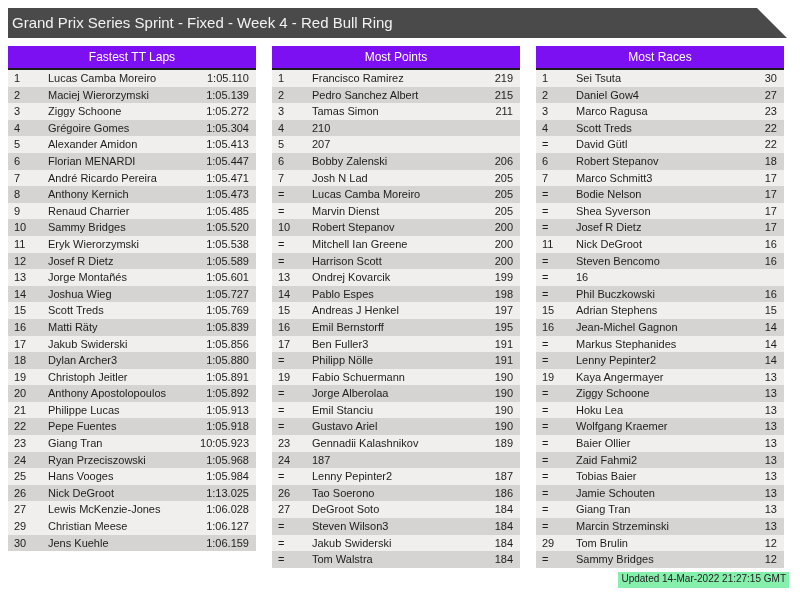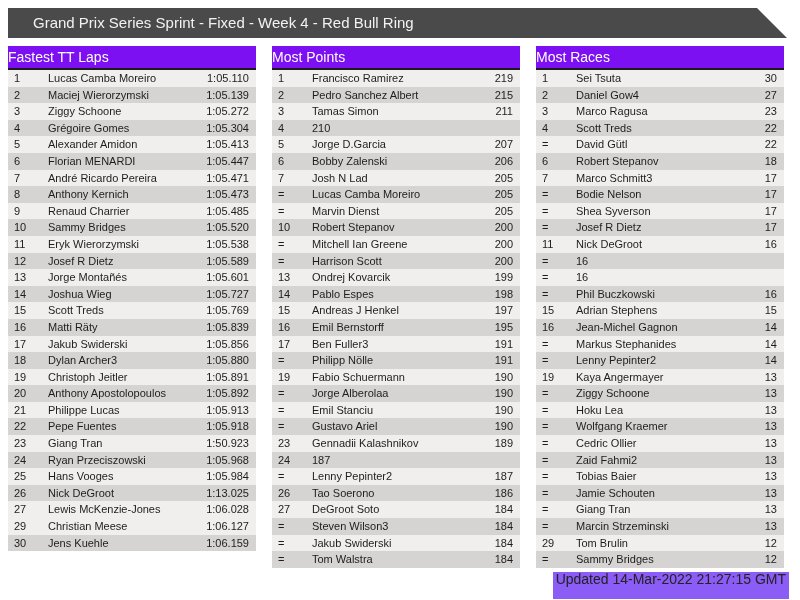--- a/index.html
+++ b/index.html
@@ -7,46 +7,46 @@
     width:800px;height:600px;position:relative;overflow:hidden;
     background:#ffffff;
     font-family:"Liberation Sans", sans-serif;
     -webkit-font-smoothing:antialiased;
   }
   .title-bar{
     position:absolute;left:8px;top:8px;width:779px;height:30px;
     background:var(--titlebar,#4a4a4a);
     clip-path:polygon(0 0, calc(100% - 30px) 0, 100% 100%, 0 100%);
     color:#f2f2f2;font-size:15px;line-height:30px;
-    padding-left:25px;box-sizing:border-box;white-space:nowrap;
+    padding-left:4px;box-sizing:border-box;white-space:nowrap;
   }
   .tables-row{
     position:absolute;left:8px;top:46px;
     display:flex;gap:16px;
   }
   .lb{width:248px;}
   .lb-head{
     height:22px;line-height:22px;
     background:var(--accent,#7d10f2);
     border-bottom:2px solid #1b1b1b;
-    color:#ffffff;font-size:14px;
+    color:#ffffff;text-align:center;font-size:12px;
     white-space:nowrap;overflow:hidden;
   }
   .lb-row{
     display:flex;height:16.6px;line-height:16.7px;
     font-size:11px;color:#1d1d1d;
   }
   .lb-row.light{background:var(--rowlight,#f0efed);}
   .lb-row.dark{background:var(--rowdark,#d5d4d2);}
   .cell-rank{width:34px;padding-left:6px;flex:none;}
   .cell-name{flex:1;white-space:nowrap;overflow:hidden;}
   .cell-val{flex:none;padding-right:7px;text-align:right;}
   .footer-chip{
-    position:absolute;top:572px;right:11px;height:27px;line-height:14px;
-    background:#8b5cf6;color:#222222;font-size:14px;padding:0 3px;
+    position:absolute;top:572px;right:11px;height:16px;line-height:14px;
+    background:#86efac;color:#222222;font-size:10px;padding:0 3px;
     white-space:nowrap;
   }
 </style>
 </head>
 <body>
 
 <div class="title-bar">
   <span>Grand Prix Series Sprint - Fixed - Week 4 - Red Bull Ring</span>
 </div>
 
@@ -159,21 +159,21 @@
         <span class="cell-val">1:05.913</span>
       </div>
       <div class="lb-row dark">
         <span class="cell-rank">22</span>
         <span class="cell-name">Pepe Fuentes</span>
         <span class="cell-val">1:05.918</span>
       </div>
       <div class="lb-row light">
         <span class="cell-rank">23</span>
         <span class="cell-name">Giang Tran</span>
-        <span class="cell-val">1:50.923</span>
+        <span class="cell-val">10:05.923</span>
       </div>
       <div class="lb-row dark">
         <span class="cell-rank">24</span>
         <span class="cell-name">Ryan Przeciszowski</span>
         <span class="cell-val">1:05.968</span>
       </div>
       <div class="lb-row light">
         <span class="cell-rank">25</span>
         <span class="cell-name">Hans Vooges</span>
         <span class="cell-val">1:05.984</span>
@@ -215,21 +215,20 @@
         <span class="cell-rank">3</span>
         <span class="cell-name">Tamas Simon</span>
         <span class="cell-val">211</span>
       </div>
       <div class="lb-row dark">
         <span class="cell-rank">4</span>
         <span class="cell-val">210</span>
       </div>
       <div class="lb-row light">
         <span class="cell-rank">5</span>
-        <span class="cell-name">Jorge D.Garcia</span>
         <span class="cell-val">207</span>
       </div>
       <div class="lb-row dark">
         <span class="cell-rank">6</span>
         <span class="cell-name">Bobby Zalenski</span>
         <span class="cell-val">206</span>
       </div>
       <div class="lb-row light">
         <span class="cell-rank">7</span>
         <span class="cell-name">Josh N Lad</span>
@@ -402,20 +401,21 @@
         <span class="cell-name">Josef R Dietz</span>
         <span class="cell-val">17</span>
       </div>
       <div class="lb-row light">
         <span class="cell-rank">11</span>
         <span class="cell-name">Nick DeGroot</span>
         <span class="cell-val">16</span>
       </div>
       <div class="lb-row dark">
         <span class="cell-rank">=</span>
+        <span class="cell-name">Steven Bencomo</span>
         <span class="cell-val">16</span>
       </div>
       <div class="lb-row light">
         <span class="cell-rank">=</span>
         <span class="cell-val">16</span>
       </div>
       <div class="lb-row dark">
         <span class="cell-rank">=</span>
         <span class="cell-name">Phil Buczkowski</span>
         <span class="cell-val">16</span>
@@ -455,21 +455,21 @@
         <span class="cell-name">Hoku Lea</span>
         <span class="cell-val">13</span>
       </div>
       <div class="lb-row dark">
         <span class="cell-rank">=</span>
         <span class="cell-name">Wolfgang Kraemer</span>
         <span class="cell-val">13</span>
       </div>
       <div class="lb-row light">
         <span class="cell-rank">=</span>
-        <span class="cell-name">Cedric Ollier</span>
+        <span class="cell-name">Baier Ollier</span>
         <span class="cell-val">13</span>
       </div>
       <div class="lb-row dark">
         <span class="cell-rank">=</span>
         <span class="cell-name">Zaid Fahmi2</span>
         <span class="cell-val">13</span>
       </div>
       <div class="lb-row light">
         <span class="cell-rank">=</span>
         <span class="cell-name">Tobias Baier</span>

